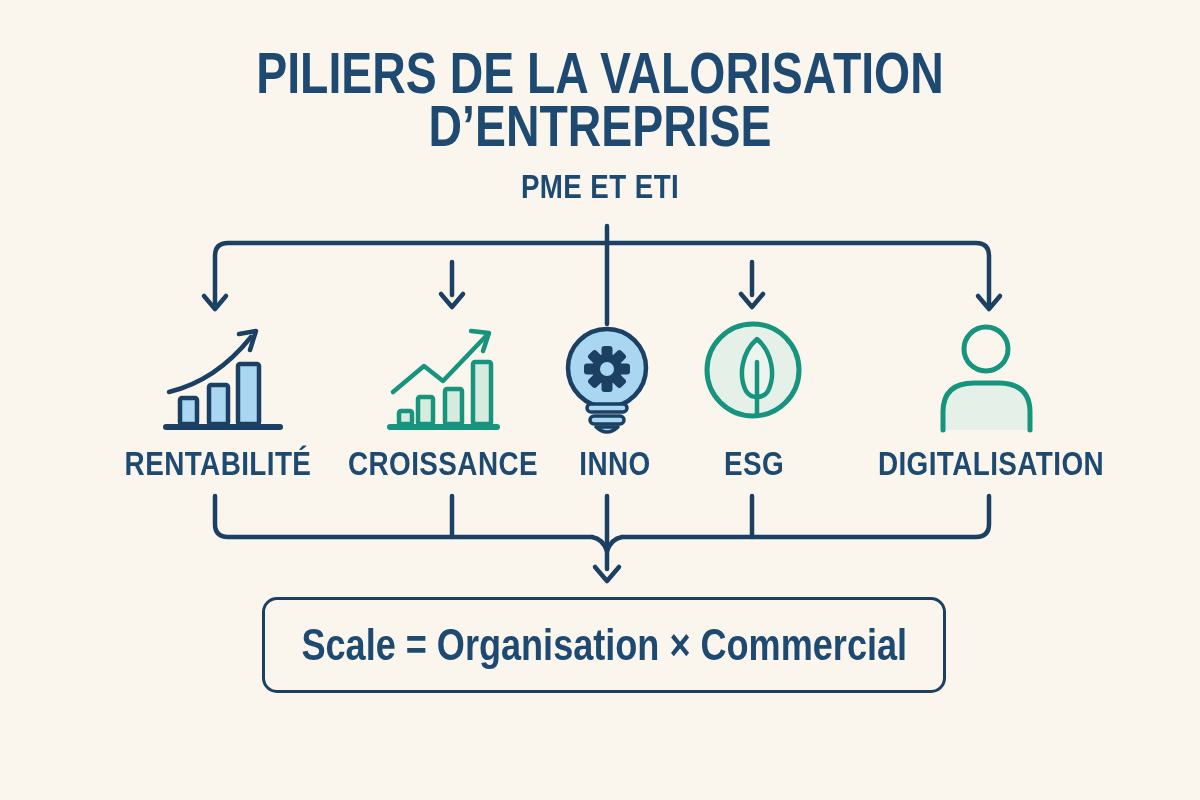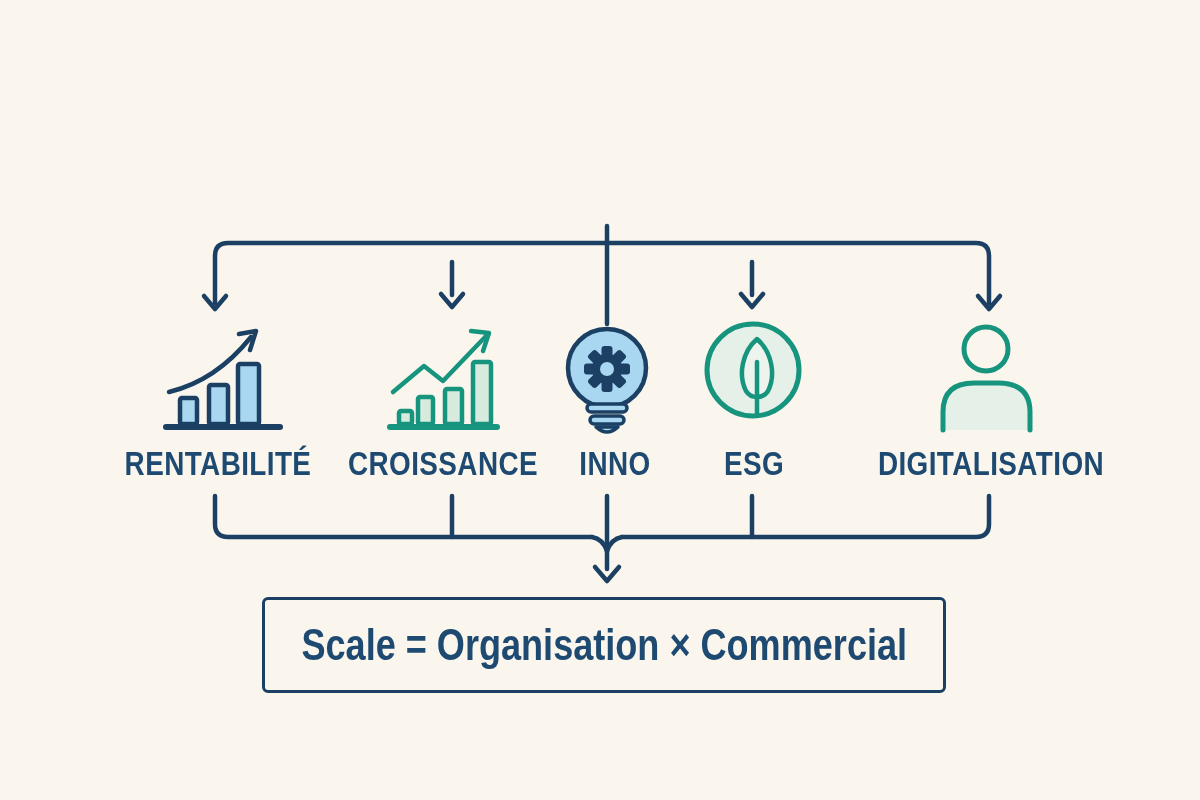--- a/index.html
+++ b/index.html
@@ -28,29 +28,36 @@
   .pale-shape{fill:var(--pale-green-fill);stroke:var(--teal);stroke-width:5;stroke-linecap:round;}
   .leaf-shape{fill:var(--leaf-fill);stroke:var(--teal);stroke-width:4.5;stroke-linejoin:round;}
   .head-shape{fill:var(--background);stroke:var(--teal);stroke-width:5;}
   .navy{fill:var(--line-navy);stroke:none;}
   .hole{fill:var(--blue-fill);stroke:none;}
 
   .pillar-label{position:absolute;top:444px;transform:translateX(-50%) scaleX(.82);transform-origin:50% 50%;
     font-size:34px;font-weight:700;color:var(--text-navy);white-space:nowrap;letter-spacing:.5px;}
 
   .formula-box{position:absolute;left:262px;top:597px;width:684px;height:96px;box-sizing:border-box;
-    border:3.5px solid var(--line-navy);border-radius:6px;display:flex;align-items:center;justify-content:center;}
+    border:3.5px solid var(--line-navy);border-radius:15px;display:flex;align-items:center;justify-content:center;}
   .formula-text{font-size:44px;font-weight:700;color:var(--text-navy);transform:scaleX(.82);
     transform-origin:50% 50%;white-space:nowrap;}
 </style>
 </head>
 <body>
 
 <div class="canvas">
 
+  <div class="header">
+    <h1 class="title">
+      <span class="tline">PILIERS DE LA VALORISATION</span>
+      <span class="tline">D’ENTREPRISE</span>
+    </h1>
+    <div class="subtitle">PME ET ETI</div>
+  </div>
 
   <svg class="art" viewBox="0 0 1200 800" aria-hidden="true">
 
     <g>
       <path class="ln" d="M607 226 V324"></path>
       <path class="ln" d="M215 303 V256 Q215 243 228 243 H976 Q989 243 989 256 V303"></path>
       <path class="ln" d="M204 296 L215 309 L226 296"></path>
       <path class="ln" d="M978 296 L989 309 L1000 296"></path>
       <path class="ln" d="M452 262 V295"></path>
       <path class="ln" d="M441 294 L452 307 L463 294"></path>

